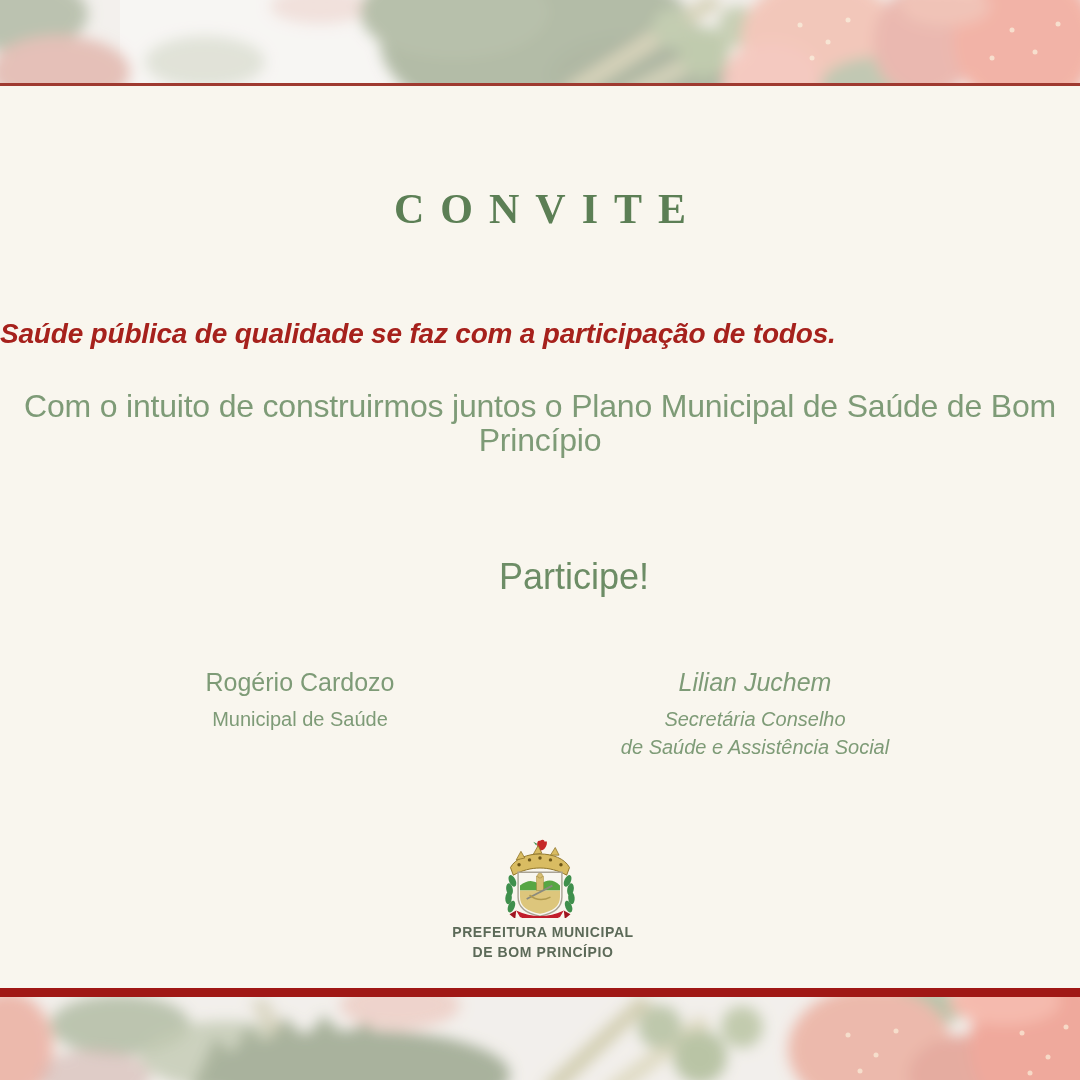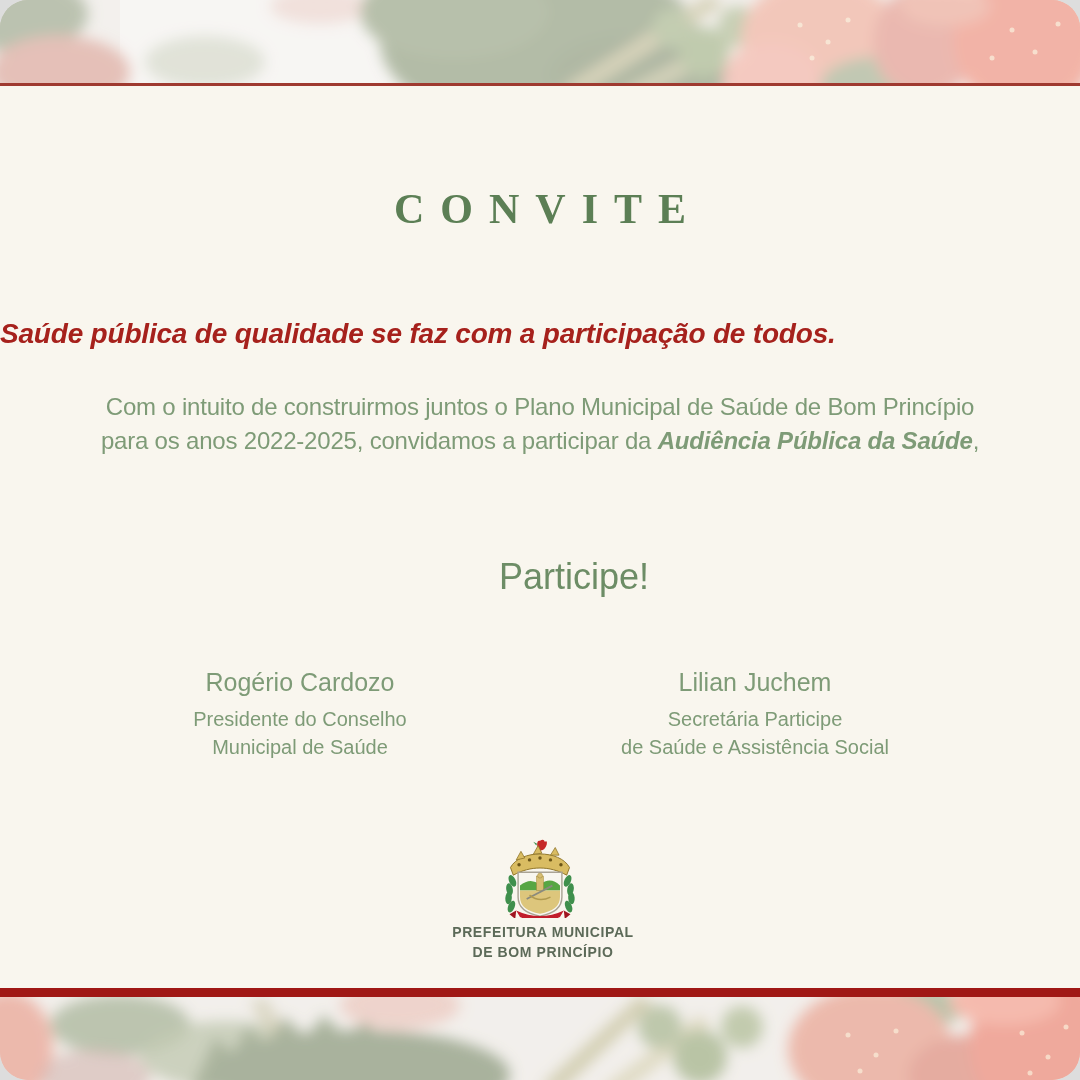--- a/index.html
+++ b/index.html
@@ -1,20 +1,19 @@
 <!DOCTYPE html>
 <html><head>
 <meta charset="utf-8">
 <style>
   html,body{margin:0;padding:0;background:#ddd;}
   .poster{
     position:relative;width:1080px;height:1080px;margin:0 auto;
     background:#f9f6ee;overflow:hidden;
     font-family:"Liberation Sans",sans-serif;
-    border-radius:28px;
   }
   
   .band{position:absolute;left:0;width:1080px;overflow:hidden;}
   .band-top{top:0;height:83px;}
   .band-bottom{top:997px;height:83px;}
   .band svg{display:block;}
   .rule{position:absolute;left:0;width:1080px;}
   .rule-top{top:83px;height:3px;background:#9f3a30;}
   .rule-bottom{top:988px;height:9px;background:#a01815;}
   
@@ -24,36 +23,36 @@
     font-weight:700;font-size:42px;letter-spacing:16px;padding-left:16px;
     box-sizing:border-box;color:#5c7f55;
   }
   .headline{
     position:absolute;top:318px;left:0;width:1080px;margin:0;
     font-weight:700;font-style:italic;
     font-size:28px;color:#a6211c;letter-spacing:-0.2px;
   }
   .bodytext{
     position:absolute;top:390px;left:0;width:1080px;margin:0;
-    text-align:center;font-size:24px;line-height:33.5px;color:#7e9b77;
+    text-align:center;font-size:32px;line-height:33.5px;color:#7e9b77;
     letter-spacing:-0.2px;
   }
   .bodytext p{margin:0;}
   .em{font-weight:700;font-style:italic;}
   .cta{
     position:absolute;top:556px;left:0;width:1080px;margin:0;
     text-align:center;font-size:36px;color:#6d8d66;padding-left:34px;
   }
   .signatures{
     position:absolute;top:668px;left:0;width:1080px;
     display:flex;justify-content:center;gap:100px;
   }
   .sig{text-align:center;color:#7e9b77;}
   .sig-left{width:330px;}
-  .sig-right{width:380px;}
+  .sig-right{width:380px;font-style:italic;}
   .sig-name{margin:0 0 8px 0;font-size:25px;}
   .sig-role{margin:0;font-size:20px;line-height:28px;}
   
   .crest{position:absolute;top:838px;left:485px;width:110px;height:80px;}
   .footer-org{
     position:absolute;top:919px;left:0;width:1080px;margin:3px;
     text-align:center;font-size:14px;font-weight:700;
     letter-spacing:0.6px;line-height:20px;color:#5c6a58;
   }
 </style>
@@ -105,34 +104,32 @@
     </svg>
   </div>
   <div class="rule rule-top"></div>
 
   <h1 class="title">CONVITE</h1>
 
   <p class="headline">Saúde pública de qualidade se faz com a participação de todos.</p>
 
   <div class="bodytext">
     <p>Com o intuito de construirmos juntos o Plano Municipal de Saúde de Bom Princípio</p>
-    <p><span>para os anos 2022-2025, convidamos a participar da </span><span class="em">Audiência Pública da Saúde</span><span>,</span></p>
   </div>
 
   <p class="cta">Participe!</p>
 
   <div class="signatures">
     <div class="sig sig-left">
       <p class="sig-name">Rogério Cardozo</p>
-      <p class="sig-role">Presidente do Conselho</p>
       <p class="sig-role">Municipal de Saúde</p>
     </div>
     <div class="sig sig-right">
       <p class="sig-name">Lilian Juchem</p>
-      <p class="sig-role">Secretária Participe</p>
+      <p class="sig-role">Secretária Conselho</p>
       <p class="sig-role">de Saúde e Assistência Social</p>
     </div>
   </div>
 
   <div class="crest">
     <svg width="110" height="80" viewBox="0 0 110 84">
 
       <path d="M55,3 q4,-3 5,1 q3,-2 2,3 q-2,6 -6,6 q-4,-1 -4,-6 q0,-5 3,-4 Z" fill="#c62828"></path>
       <path d="M52,6 l-4,-2 l3,4 Z" fill="#3f8f4c"></path>
 

